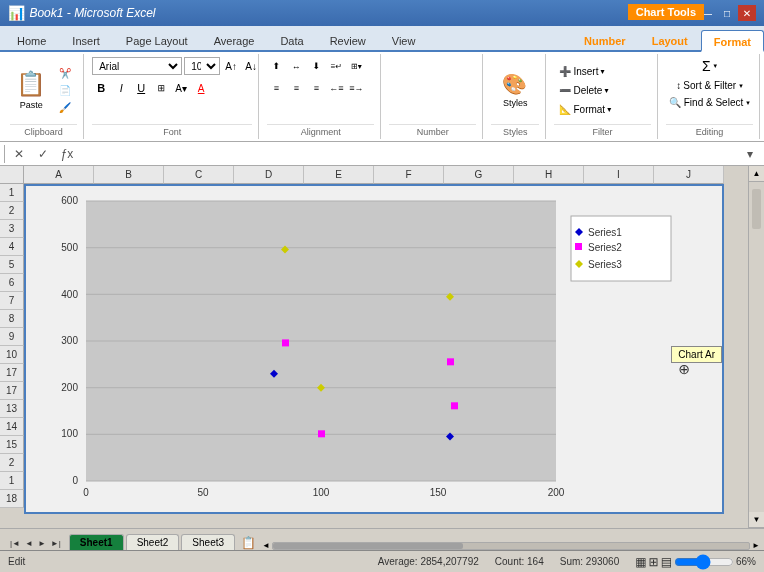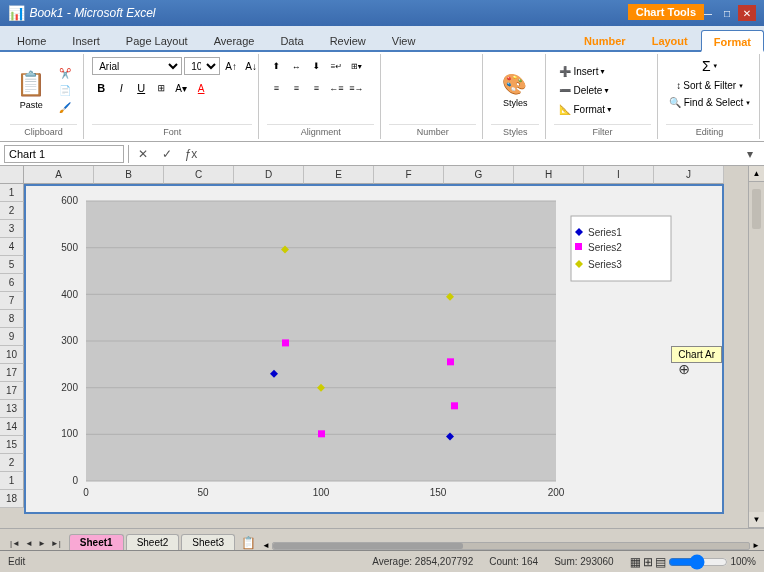--- a/index.html
+++ b/index.html
@@ -246,21 +246,21 @@
     .sheet-tab {
       padding: 2px 10px;
       background: #e8e8e0;
       border: 1px solid #aaa;
       border-bottom: none;
       font-size: 10px;
       cursor: pointer;
       border-radius: 3px 3px 0 0;
     }
     .sheet-tab.active {
-      background: #f9a8d4;
+      background: #15803d;
       font-weight: bold;
     }
     .tab-nav { display: flex; align-items: center; gap: 1px; padding: 0 4px; }
     .tab-nav-btn { font-size: 8px; cursor: pointer; color: #333; padding: 2px; }
 
     
     #status-bar {
       height: 22px;
       background: #d4d0c8;
       border-top: 1px solid #888;
@@ -441,21 +441,20 @@
         <span>🔍</span>
         <span>Find &amp; Select</span>
         <span class="dd-arrow">▾</span>
       </div>
     </div>
     <div class="ribbon-group-label">Editing</div>
   </div>
 </div>
 
 <div id="formula-bar">
-  <input id="name-box" type="text" value="Chart 1" style="">
   <div class="formula-sep"></div>
   <div class="formula-icon-btn">✕</div>
   <div class="formula-icon-btn">✓</div>
   <div class="formula-icon-btn">ƒx</div>
   <input id="formula-input" type="text" value="" style="">
   <div class="formula-icon-btn">▾</div>
 </div>
 
 <div style="display:flex;height:calc(572px - 26px - 26px - 90px - 24px - 22px - 22px);overflow:hidden;">
 
@@ -829,16 +828,16 @@
   <span class="status-left">Edit</span>
   <div class="status-right">
     <span>Average: 2854,207792</span>
     <span>Count: 164</span>
     <span>Sum: 293060</span>
     <div style="display:flex;align-items:center;gap:2px;">
       <span style="cursor:pointer;font-size:12px;">▦</span>
       <span style="cursor:pointer;font-size:12px;">⊞</span>
       <span style="cursor:pointer;font-size:12px;">▤</span>
       <input type="range" min="10" max="200" value="100" style="width: 60px; height: 10px;">
-      <span>100%</span>
+      <span>66%</span>
     </div>
   </div>
 </div>
 
 </body></html>

